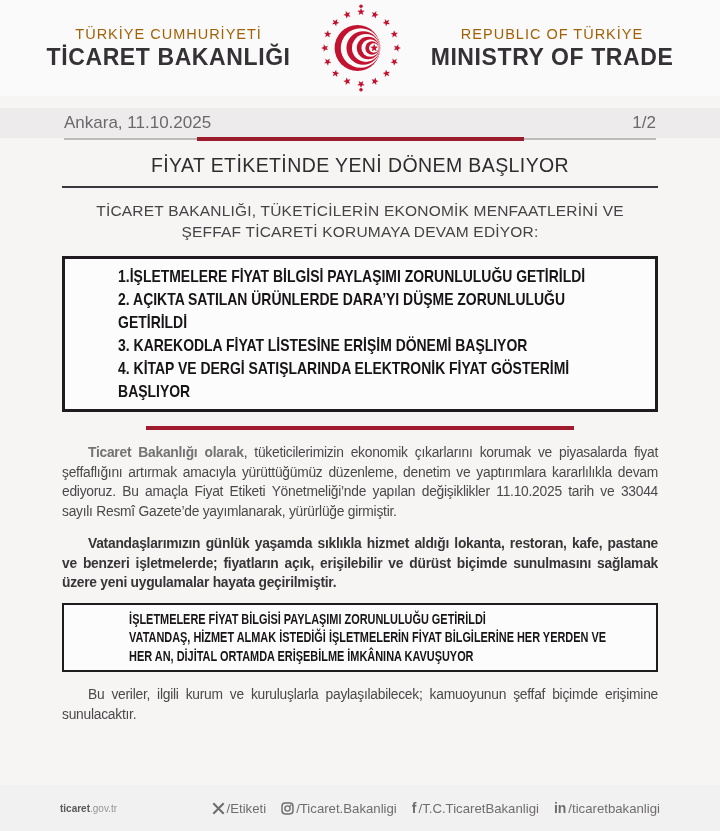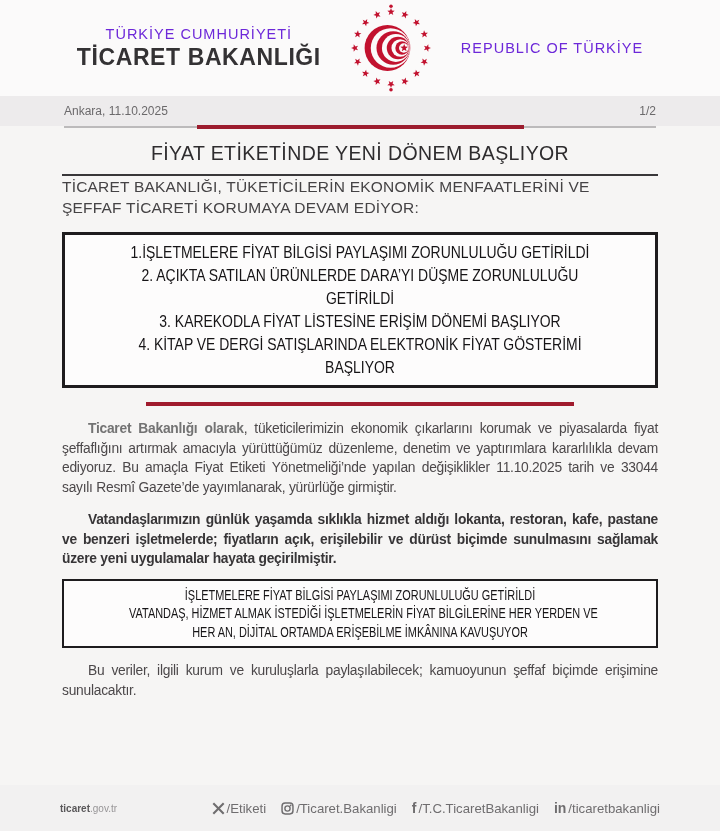--- a/index.html
+++ b/index.html
@@ -11,43 +11,44 @@
     overflow:hidden;
     color:#2f2d2f;
   }
   
   .header {
     height:96px; background:#fbfafa;
     display:flex; align-items:center; justify-content:center; gap:26px;
     flex:0 0 auto;
   }
   .hdr-block { text-align:center; line-height:1.25; }
-  .hdr-block .l1 { font-size:14.5px; letter-spacing:1px; color:#6d28d9; }
+  .hdr-block .l1 { font-size:14.5px; letter-spacing:1px; color:#a16207; }
   .hdr-block .l2 { font-size:23px; font-weight:bold; letter-spacing:0.6px; color:#343234; }
   .logo-wrap { width:88px; height:88px; flex:0 0 auto; }
   
   .dateband {
     height:30px; background:#edebec;
     display:flex; align-items:center; justify-content:space-between;
-    padding:0 64px; font-size:12px; color:#6b696b;
+    padding:0 64px; font-size:17px; color:#6b696b;
     flex:0 0 auto;
+    margin-top:12px;
   }
   .rule-wrap { margin:0 64px; position:relative; height:0; border-top:2px solid #bcbabb; flex:0 0 auto; }
   .rule-red { position:absolute; left:133px; top:-3px; width:327px; height:4px; background:#9c1c2e; }
   
   .main { padding:0 62px; flex:1 1 auto; overflow:hidden; display:flex; flex-direction:column; }
   .title { margin-top:14px; text-align:center; font-size:19.5px; letter-spacing:0.4px; color:#2e2c2e; }
   .title-rule { margin-top:9px; border-top:2px solid #393739; }
   .subtitle {
-    margin-top:0; text-align:left; font-size:15.5px; line-height:21px;
+    margin-top:12px; text-align:center; font-size:15.5px; line-height:21px;
     letter-spacing:0.2px; color:#454345; white-space:pre;
   }
   .hbox {
     border:3px solid #1e1c1e; background:#fdfcfc; margin-top:14px;
-    text-align:center; font-weight:normal; color:#161416; overflow:hidden;
+    font-weight:bold; color:#161416; overflow:hidden;
   }
   .hbox1 { padding:6px 0; }
   .hbox1 .boxtext { font-size:17px; line-height:23px; white-space:pre; transform:scale(0.82,1); transform-origin:center; }
   .hbox2 { border-width:2.5px; padding:5px 0; margin-top:10px; }
   .hbox2 .boxtext { font-size:14px; line-height:18.5px; white-space:pre; transform:scale(0.78,1); transform-origin:center; }
   .divider-red { width:428px; height:4px; background:#a01b2d; margin:14px auto 0; flex:0 0 auto; }
   .para {
     margin-top:13px; font-size:13.8px; line-height:19.5px; letter-spacing:-0.25px;
     color:#4c484a; text-align:justify; text-indent:26px;
   }
@@ -107,20 +108,21 @@
         <circle cx="58" cy="50" r="12.8"></circle>
         <circle cx="60.5" cy="50" r="10" fill="#fbfafa"></circle>
         <circle cx="62.5" cy="50" r="7.6"></circle>
         <circle cx="64.5" cy="50" r="5.4" fill="#fbfafa"></circle>
         <use href="#st" transform="translate(65,50) scale(1.05)"></use>
       </g>
     </svg>
   </div>
   <div class="hdr-block">
     <div class="l1">REPUBLIC OF TÜRKİYE</div>
+    <div class="l2">MINISTRY OF TRADE</div>
   </div>
 </div>
 
 <div class="dateband">
   <span>Ankara, 11.10.2025</span>
   <span>1/2</span>
 </div>
 <div class="rule-wrap">
   <div class="rule-red"></div>
 </div>

